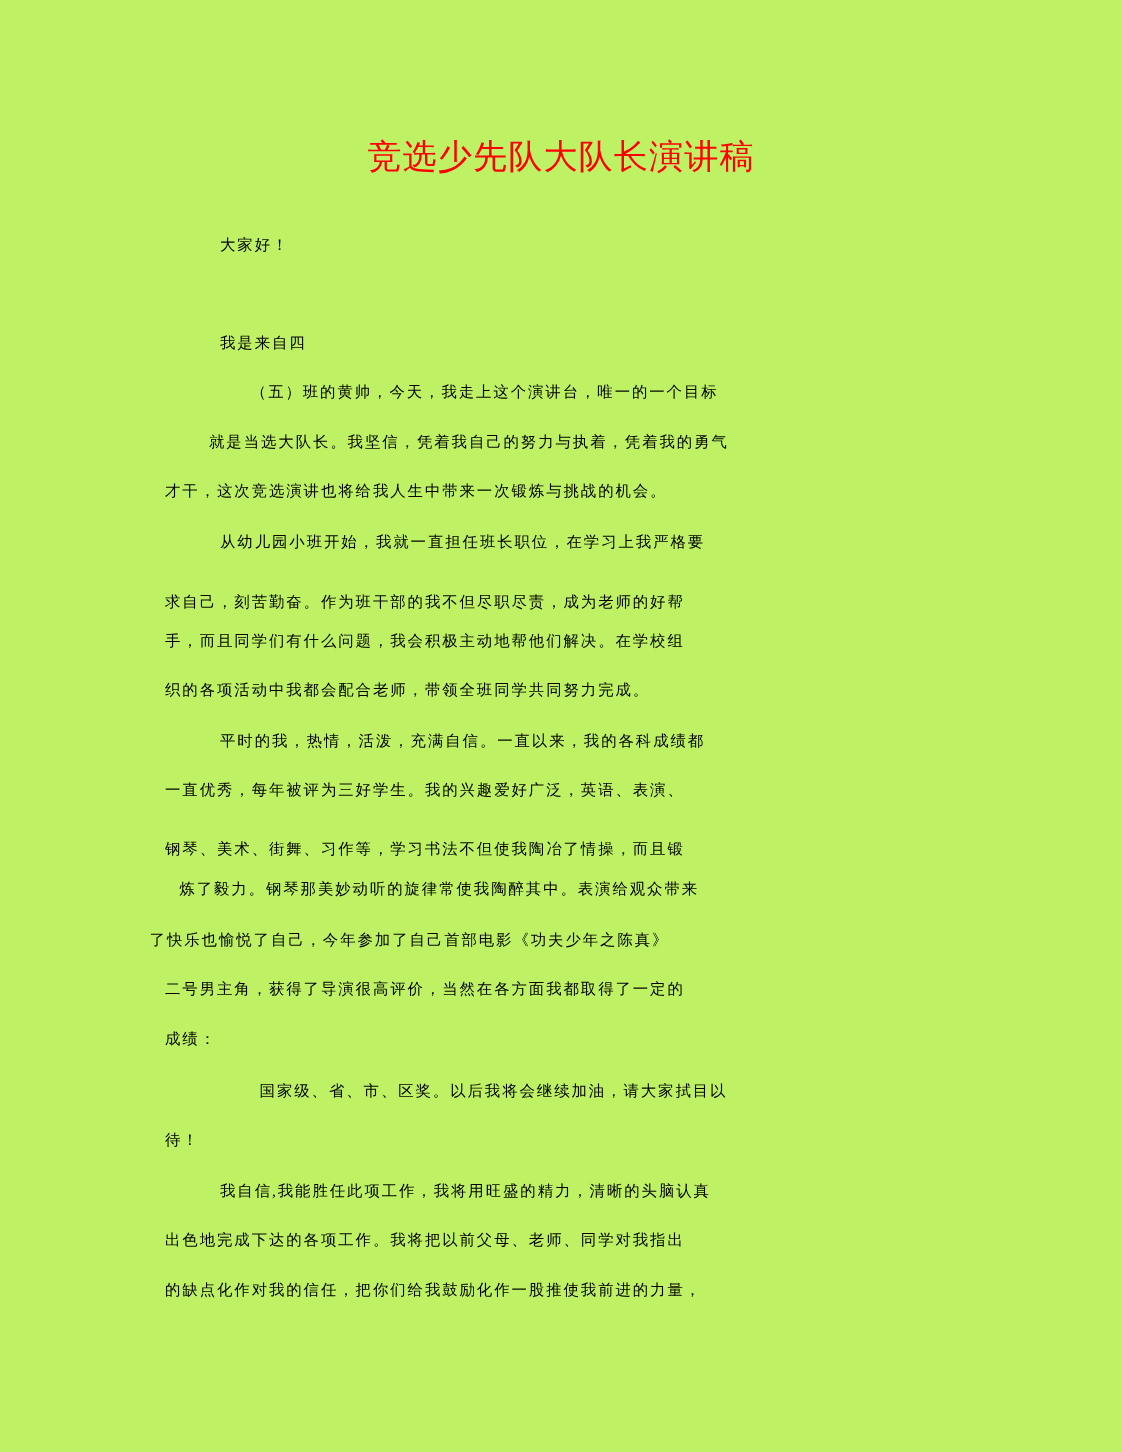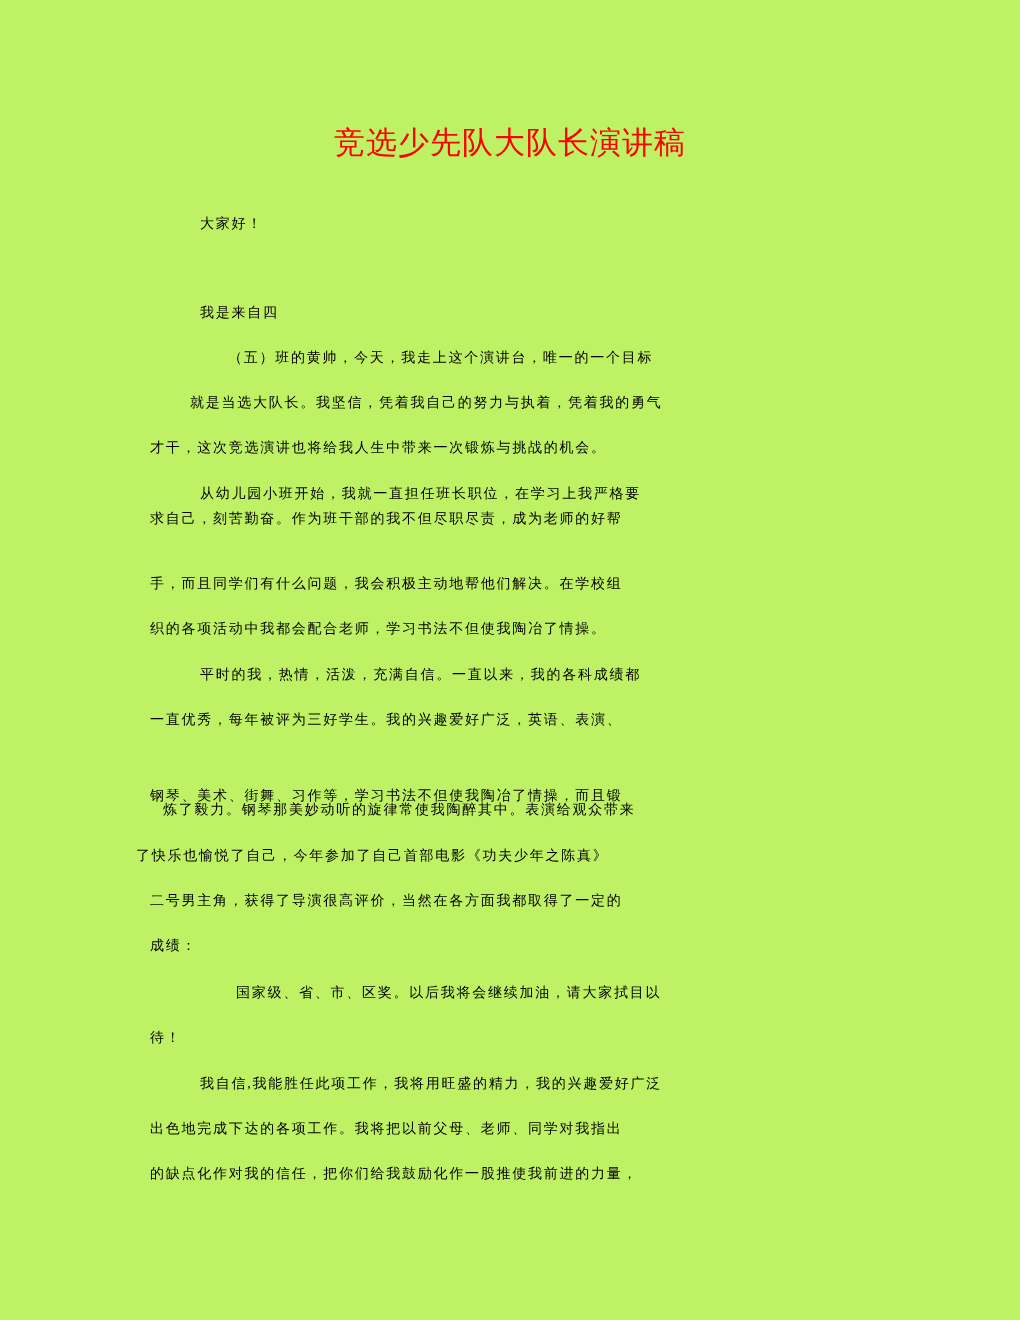--- a/index.html
+++ b/index.html
@@ -51,29 +51,29 @@
 
 <div class="page">
   <h1 class="title" style="color: rgb(255, 0, 0);">竞选少先队大队长演讲稿</h1>
   <div id="body">
       <p class="line" style="left: 200px; top: 209px;">大家好！</p>
       <p class="line" style="left: 200px; top: 298px;">我是来自四</p>
       <p class="line" style="left: 228px; top: 343px;">（五）班的黄帅，今天，我走上这个演讲台，唯一的一个目标</p>
       <p class="line" style="left: 150px; top: 388px; margin-left: 40px;">就是当选大队长。我坚信，凭着我自己的努力与执着，凭着我的勇气</p>
       <p class="line" style="left: 150px; top: 433px; text-align: center;">才干，这次竞选演讲也将给我人生中带来一次锻炼与挑战的机会。</p>
       <p class="line" style="left: 200px; top: 479px;">从幼儿园小班开始，我就一直担任班长职位，在学习上我严格要</p>
-      <p class="line" style="left: 150px; top: 504px;">求自己，刻苦勤奋。作为班干部的我不但尽职尽责，成为老师的好帮</p>
+      <p class="line" style="left: 150px; top: 534px;">求自己，刻苦勤奋。作为班干部的我不但尽职尽责，成为老师的好帮</p>
       <p class="line" style="left: 150px; top: 569px;">手，而且同学们有什么问题，我会积极主动地帮他们解决。在学校组</p>
-      <p class="line" style="left: 150px; top: 614px;">织的各项活动中我都会配合老师，学习书法不但使我陶冶了情操。</p>
+      <p class="line" style="left: 150px; top: 614px;">织的各项活动中我都会配合老师，带领全班同学共同努力完成。</p>
       <p class="line" style="left: 200px; top: 660px; text-align: center;">平时的我，热情，活泼，充满自信。一直以来，我的各科成绩都</p>
       <p class="line" style="left: 150px; top: 705px;">一直优秀，每年被评为三好学生。我的兴趣爱好广泛，英语、表演、</p>
-      <p class="line" style="left: 150px; top: 781px;">钢琴、美术、街舞、习作等，学习书法不但使我陶冶了情操，而且锻</p>
+      <p class="line" style="left: 150px; top: 758px;">钢琴、美术、街舞、习作等，学习书法不但使我陶冶了情操，而且锻</p>
       <p class="line" style="left: 150px; top: 795px; margin-left: 13px;">炼了毅力。钢琴那美妙动听的旋律常使我陶醉其中。表演给观众带来</p>
       <p class="line" style="left: 136px; top: 841px;">了快乐也愉悦了自己，今年参加了自己首部电影《功夫少年之陈真》</p>
       <p class="line" style="left: 150px; top: 886px;">二号男主角，获得了导演很高评价，当然在各方面我都取得了一定的</p>
       <p class="line" style="left: 150px; top: 931px;">成绩：</p>
       <p class="line" style="left: 236px; top: 978px;">国家级、省、市、区奖。以后我将会继续加油，请大家拭目以</p>
       <p class="line" style="left: 150px; top: 1023px;">待！</p>
-      <p class="line" style="left: 200px; top: 1069px;">我自信,我能胜任此项工作，我将用旺盛的精力，我的兴趣爱好广泛</p>
+      <p class="line" style="left: 200px; top: 1069px;">我自信,我能胜任此项工作，我将用旺盛的精力，清晰的头脑认真</p>
       <p class="line" style="left: 150px; top: 1114px;">出色地完成下达的各项工作。我将把以前父母、老师、同学对我指出</p>
       <p class="line" style="left: 150px; top: 1159px;">的缺点化作对我的信任，把你们给我鼓励化作一股推使我前进的力量，</p>
     </div>
 </div>
 
 </body></html>

